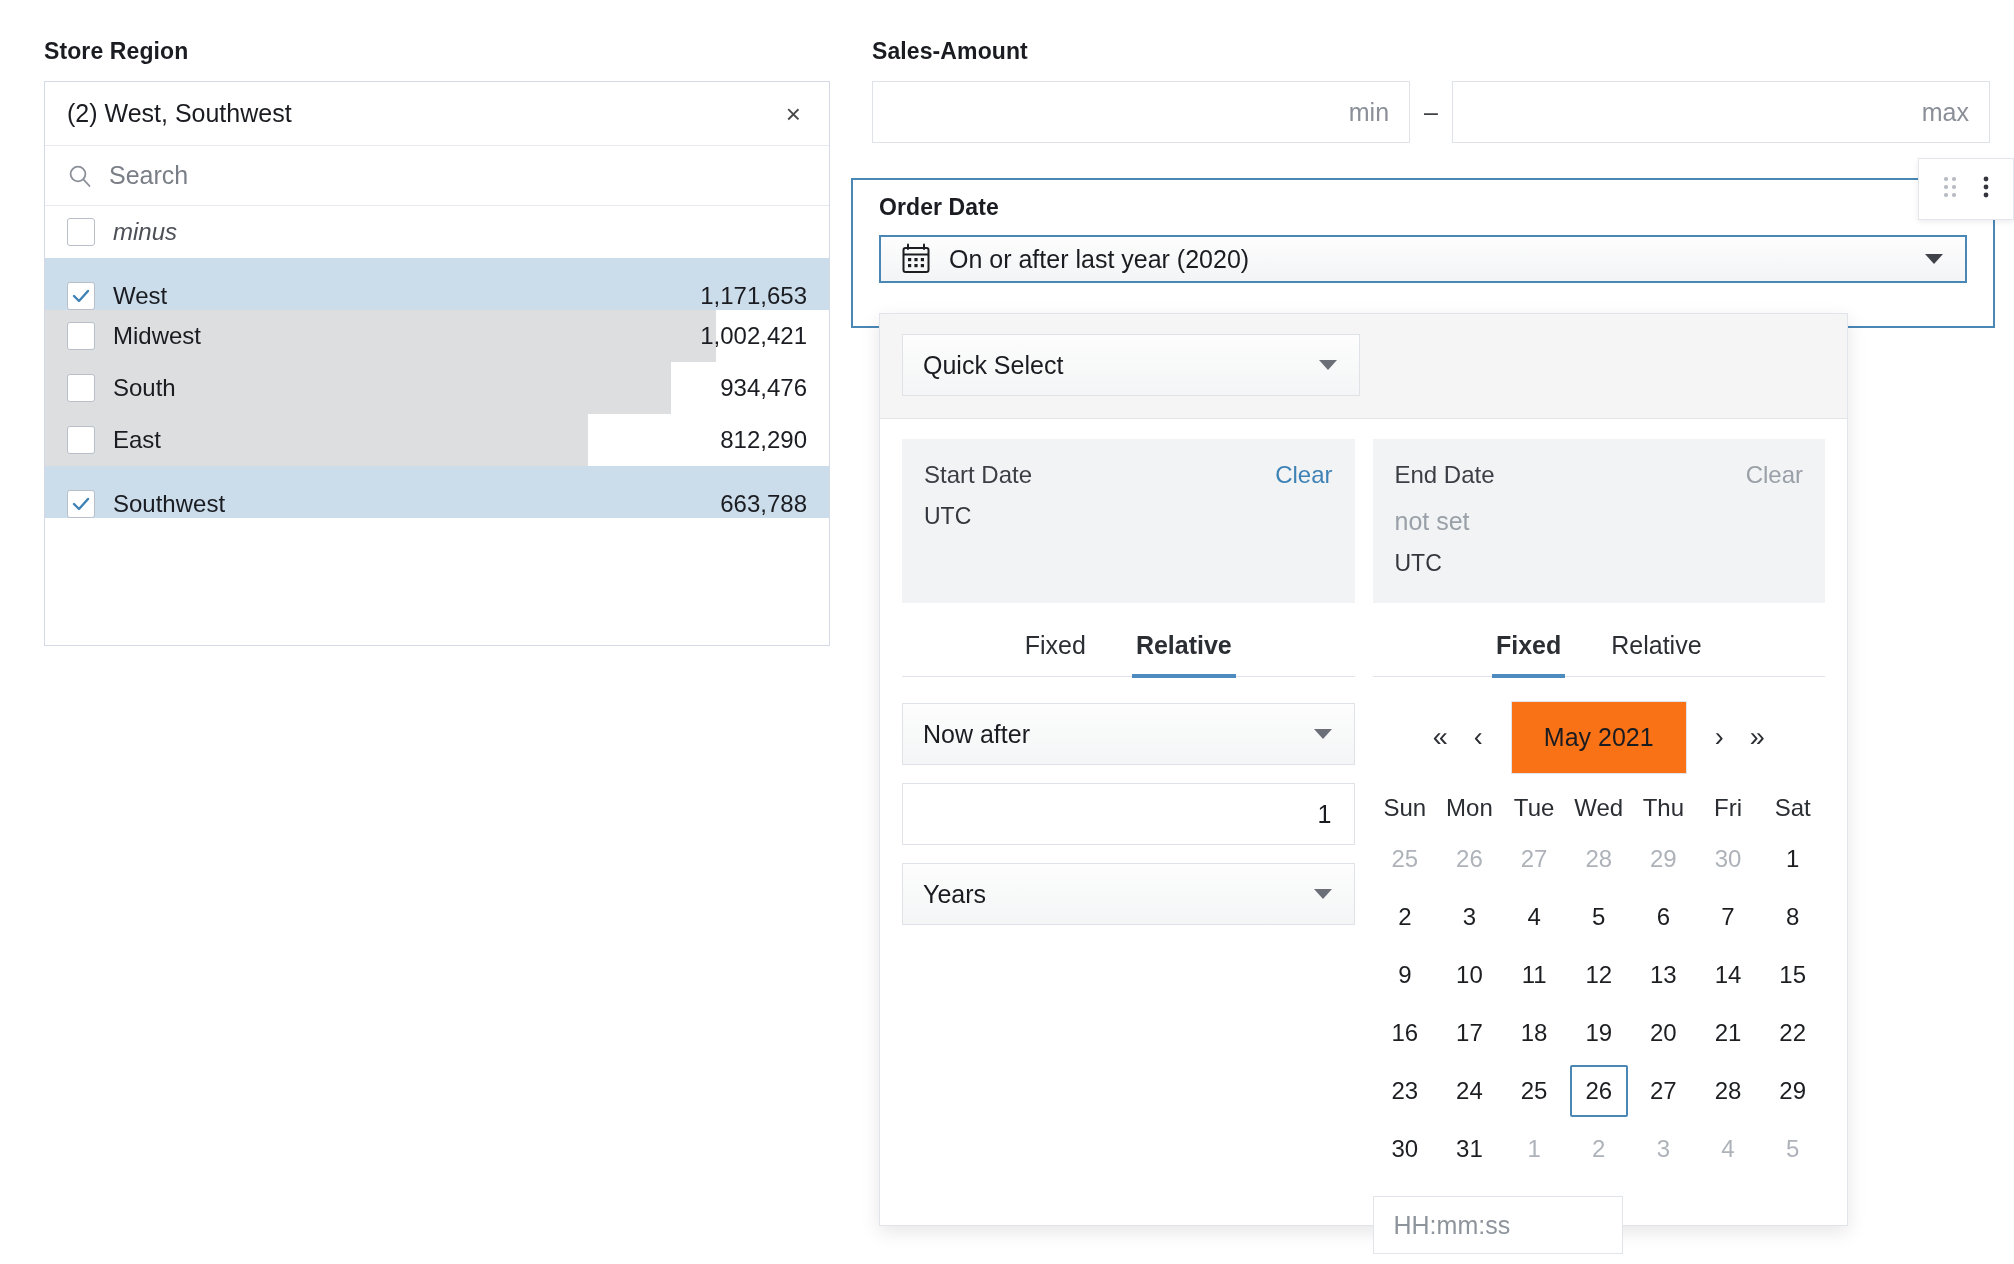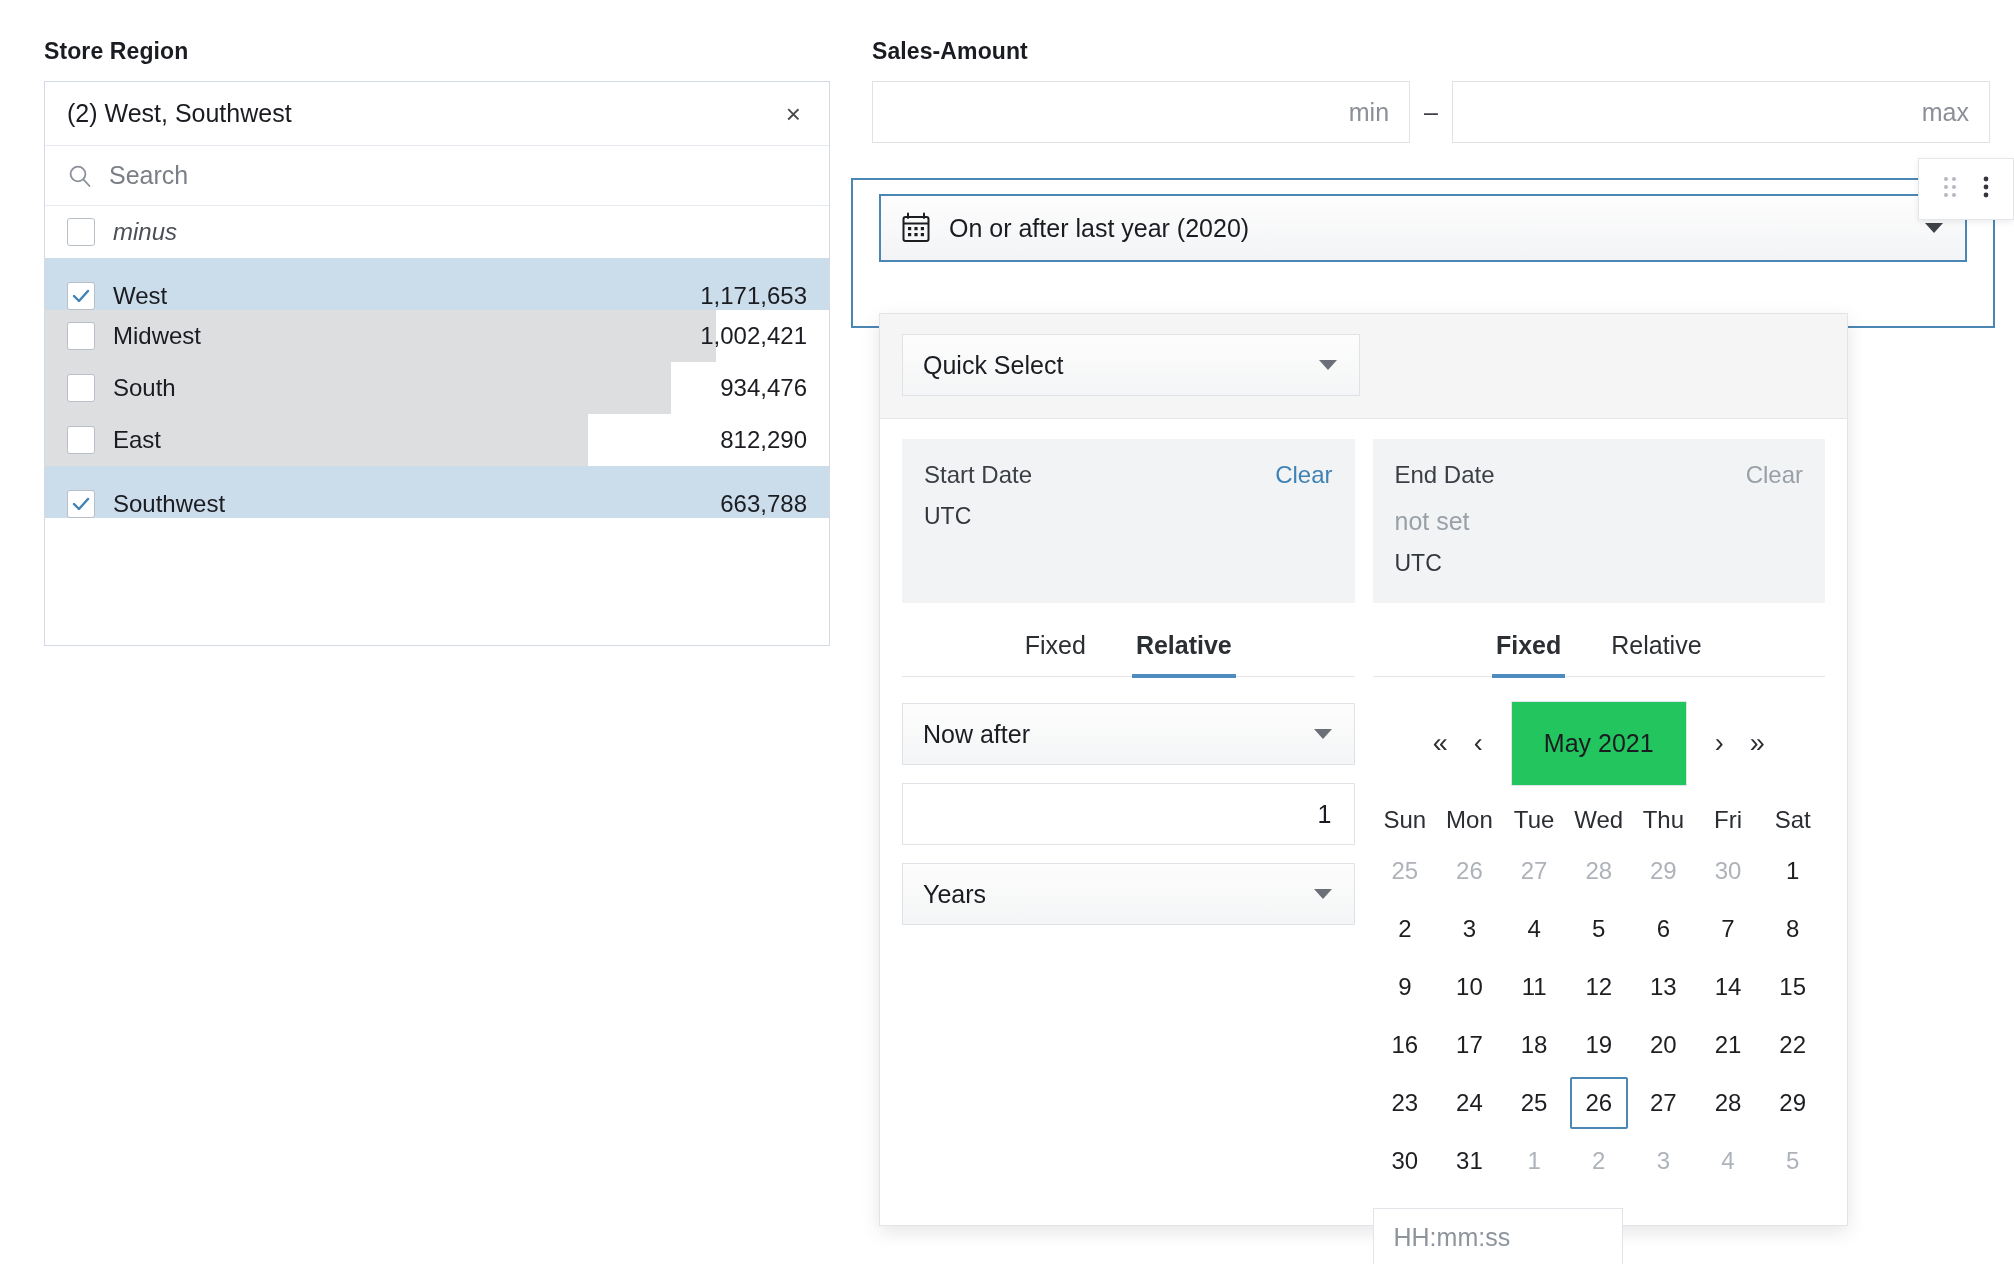--- a/index.html
+++ b/index.html
@@ -117,21 +117,21 @@
     position: absolute;
     left: 851px; top: 178px;
     width: 1144px; height: 150px;
     border: 2px solid #4a87b5;
     background: #fff;
     z-index: 5;
   }
   .order-inner { padding: 14px 26px 0 26px; }
   .order-inner .field-label { display:block; margin-bottom: 14px; }
   .order-select {
-    height: 68px;
+    height: 48px;
     border: 2px solid #4a87b5;
     background: linear-gradient(#fdfdfd,#f3f4f6);
     display: flex; align-items: center;
     padding: 0 18px 0 20px;
     font-size: 25px;
     position: relative;
   }
   .order-select .cal { margin-right: 18px; display:flex; }
   .order-select .caret {
     position: absolute; right: 22px; top: 50%;
@@ -239,23 +239,23 @@
 
   
   .cal-wrap { padding-top: 24px; }
   .cal-nav { display: flex; align-items: center; justify-content: center; gap: 14px; }
   .cal-arrow {
     font-size: 27px; color: #2b2e33; cursor: pointer;
     padding: 2px 6px; line-height: 1;
   }
   .cal-month {
     border: 1px solid #e1e4e8;
-    background: #22c55e;
-    font-size: 25px;
-    padding: 27px 32px;
+    background: #f97316;
+    font-size: 25px;
+    padding: 21px 32px;
     margin: 0 8px;
     cursor: pointer;
   }
   .cal-grid { margin-top: 20px; }
   .cal-head, .cal-week { display: grid; grid-template-columns: repeat(7, 1fr); }
   .cal-head div {
     text-align: center; font-size: 24px; color: #2b2e33; padding-bottom: 8px;
   }
   .cal-week div {
     text-align: center; font-size: 24px; color: #1c1e22;
@@ -381,20 +381,21 @@
       <svg width="10" height="30" viewBox="0 0 10 30">
         <circle cx="5" cy="7" r="2.4" fill="#32363c"></circle>
         <circle cx="5" cy="15" r="2.4" fill="#32363c"></circle>
         <circle cx="5" cy="23" r="2.4" fill="#32363c"></circle>
       </svg>
     </span>
   </div>
 
   <div class="order-wrap">
     <div class="order-inner">
+      <span class="field-label">Order Date</span>
       <div class="order-select">
         <span class="cal">
           <svg width="30" height="32" viewBox="0 0 30 32">
             <rect x="2.5" y="5" width="25" height="24" rx="2" fill="none" stroke="#1b1d21" stroke-width="2"></rect>
             <line x1="7" y1="1.5" x2="7" y2="6" stroke="#1b1d21" stroke-width="2" stroke-linecap="round"></line>
             <line x1="23" y1="1.5" x2="23" y2="6" stroke="#1b1d21" stroke-width="2" stroke-linecap="round"></line>
             <line x1="2.5" y1="11.5" x2="27.5" y2="11.5" stroke="#1b1d21" stroke-width="2"></line>
             <g fill="#1b1d21">
               <rect x="7" y="15" width="3.2" height="3.2"></rect>
                 <rect x="13.4" y="15" width="3.2" height="3.2"></rect>

